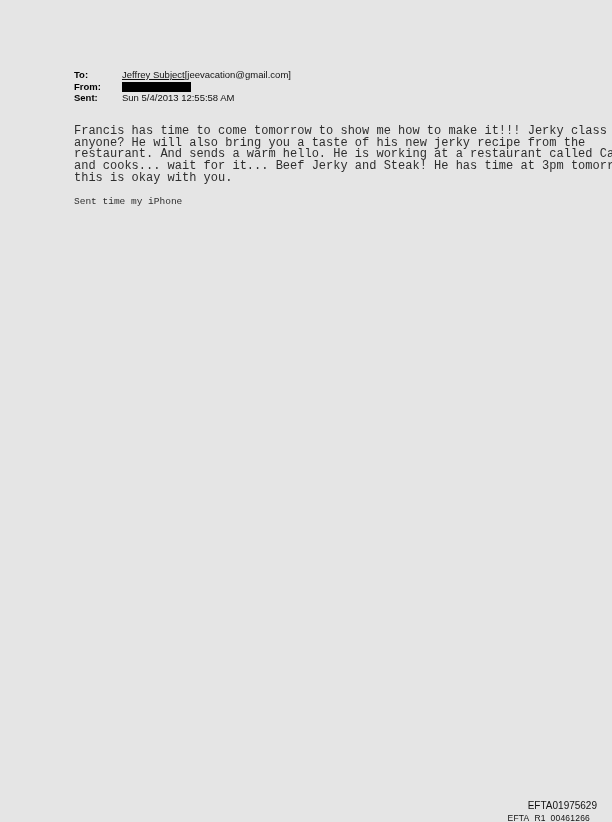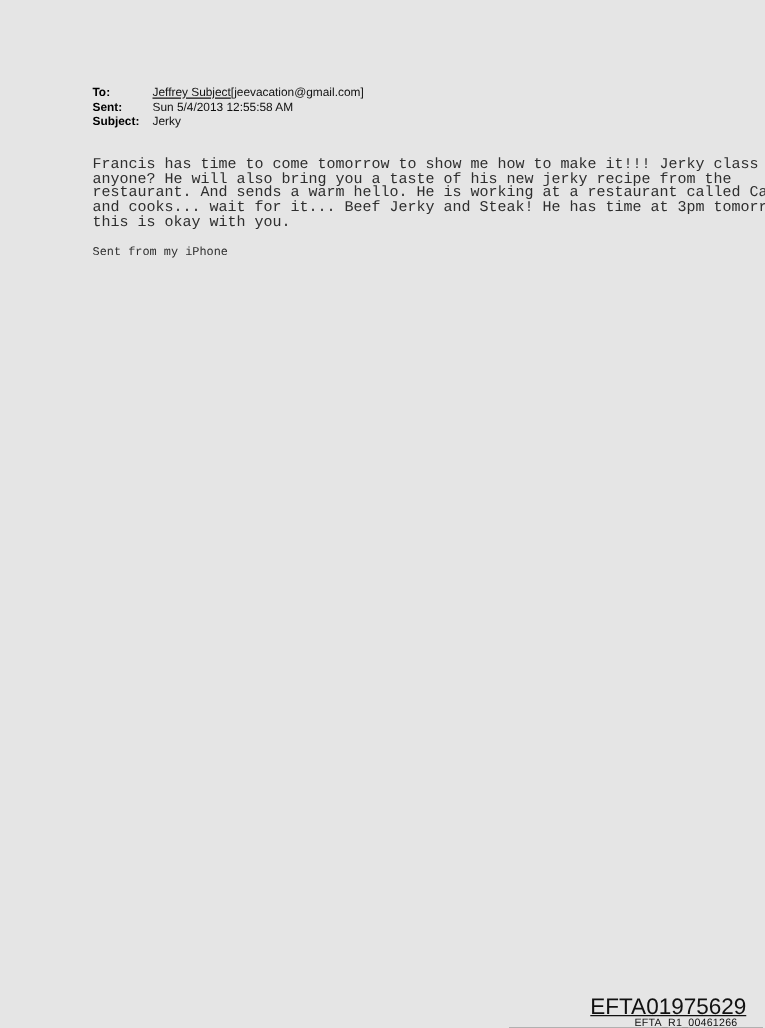--- a/index.html
+++ b/index.html
@@ -69,50 +69,49 @@
     font-size: 8.5px;
     line-height: 9px;
     color: #111111;
     letter-spacing: 0.2px;
     margin-top: 24px;
   }
   .bates-large {
     position: absolute;
     top: 799px;
     right: 15px;
-    font-size: 18px;
+    font-size: 10px;
     line-height: 13px;
     color: #111111;
-    text-decoration: underline;
   }
 </style>
 </head>
 <body>
 
 <div class="page">
 
   <div class="email-header">
     <div class="hdr-row">
       <span class="hdr-label">To:</span>
       <span class="hdr-value"><span class="underlined">Jeffrey Subject</span><span>[jeevacation@gmail.com]</span></span>
     </div>
     <div class="hdr-row">
+      <span class="hdr-label">From:</span>
+      <span class="redaction-bar"></span>
+    </div>
+    <div class="hdr-row">
       <span class="hdr-label">Sent:</span>
       <span class="hdr-value">Sun 5/4/2013 12:55:58 AM</span>
-    </div>
-    <div class="hdr-row">
-      <span class="hdr-label">Subject:</span>
-      <span class="hdr-value">Jerky</span>
     </div>
   </div>
 
   <div class="email-body">Francis has time to come tomorrow to show me how to make it!!! Jerky class
 anyone? He will also bring you a taste of his new jerky recipe from the
 restaurant. And sends a warm hello. He is working at a restaurant called Cannibal
 and cooks... wait for it... Beef Jerky and Steak! He has time at 3pm tomorrow if
 this is okay with you.</div>
 
-  <div class="signature">Sent from my iPhone</div>
+  <div class="signature">Sent time my iPhone</div>
 
   <div class="bates-small">EFTA_R1_00461266</div>
   <div class="bates-large">EFTA01975629</div>
 
 </div>
 
 </body></html>

